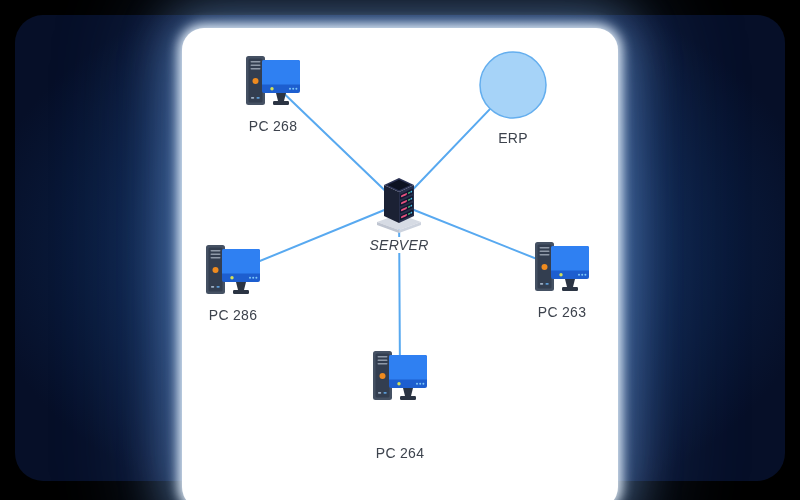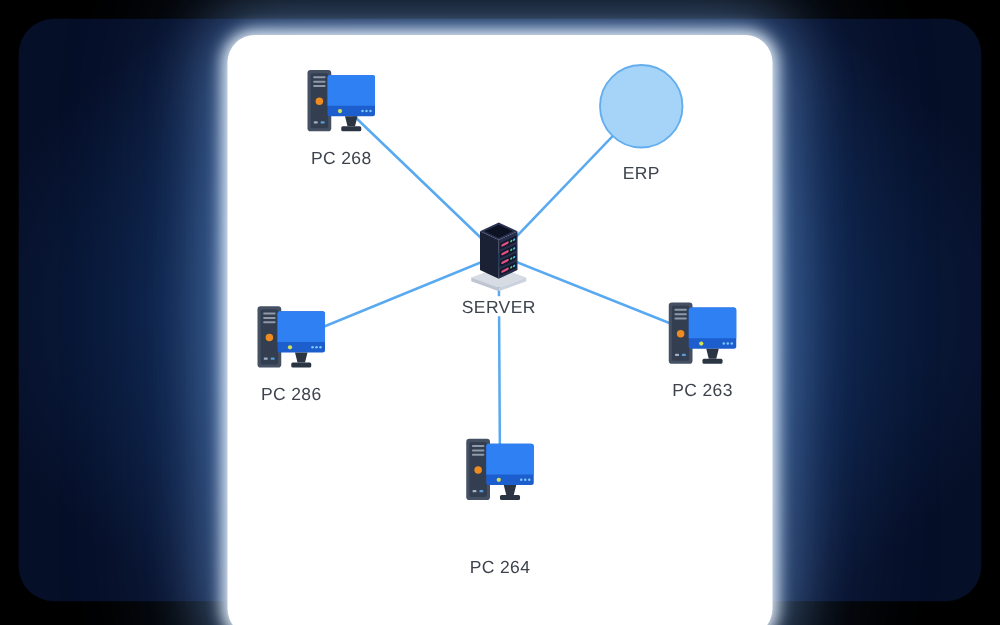--- a/index.html
+++ b/index.html
@@ -22,21 +22,21 @@
   .edges{position:absolute;left:0;top:0;width:436px;height:413px;}
   .edges line{stroke-width:2;stroke-linecap:round;}
   .node{
     position:absolute;width:120px;display:flex;flex-direction:column;align-items:center;
   }
   .node svg{display:block;}
   .label{
     margin-top:9px;font-size:14px;color:#3d434d;letter-spacing:0.3px;
     background:#ffffff;padding:0 3px;line-height:16px;white-space:nowrap;
   }
-  .node-server .label{margin-top:2px;}
+  .node-server .label{margin-top:2px;font-style:italic;}
   .node-erp .label{margin-top:10px;}
   .erp-shape{stroke:#64aeee;stroke-width:1.5;}
 </style>
 </head>
 <body>
 
 <div class="panel"></div>
 
 <div class="card">
 

